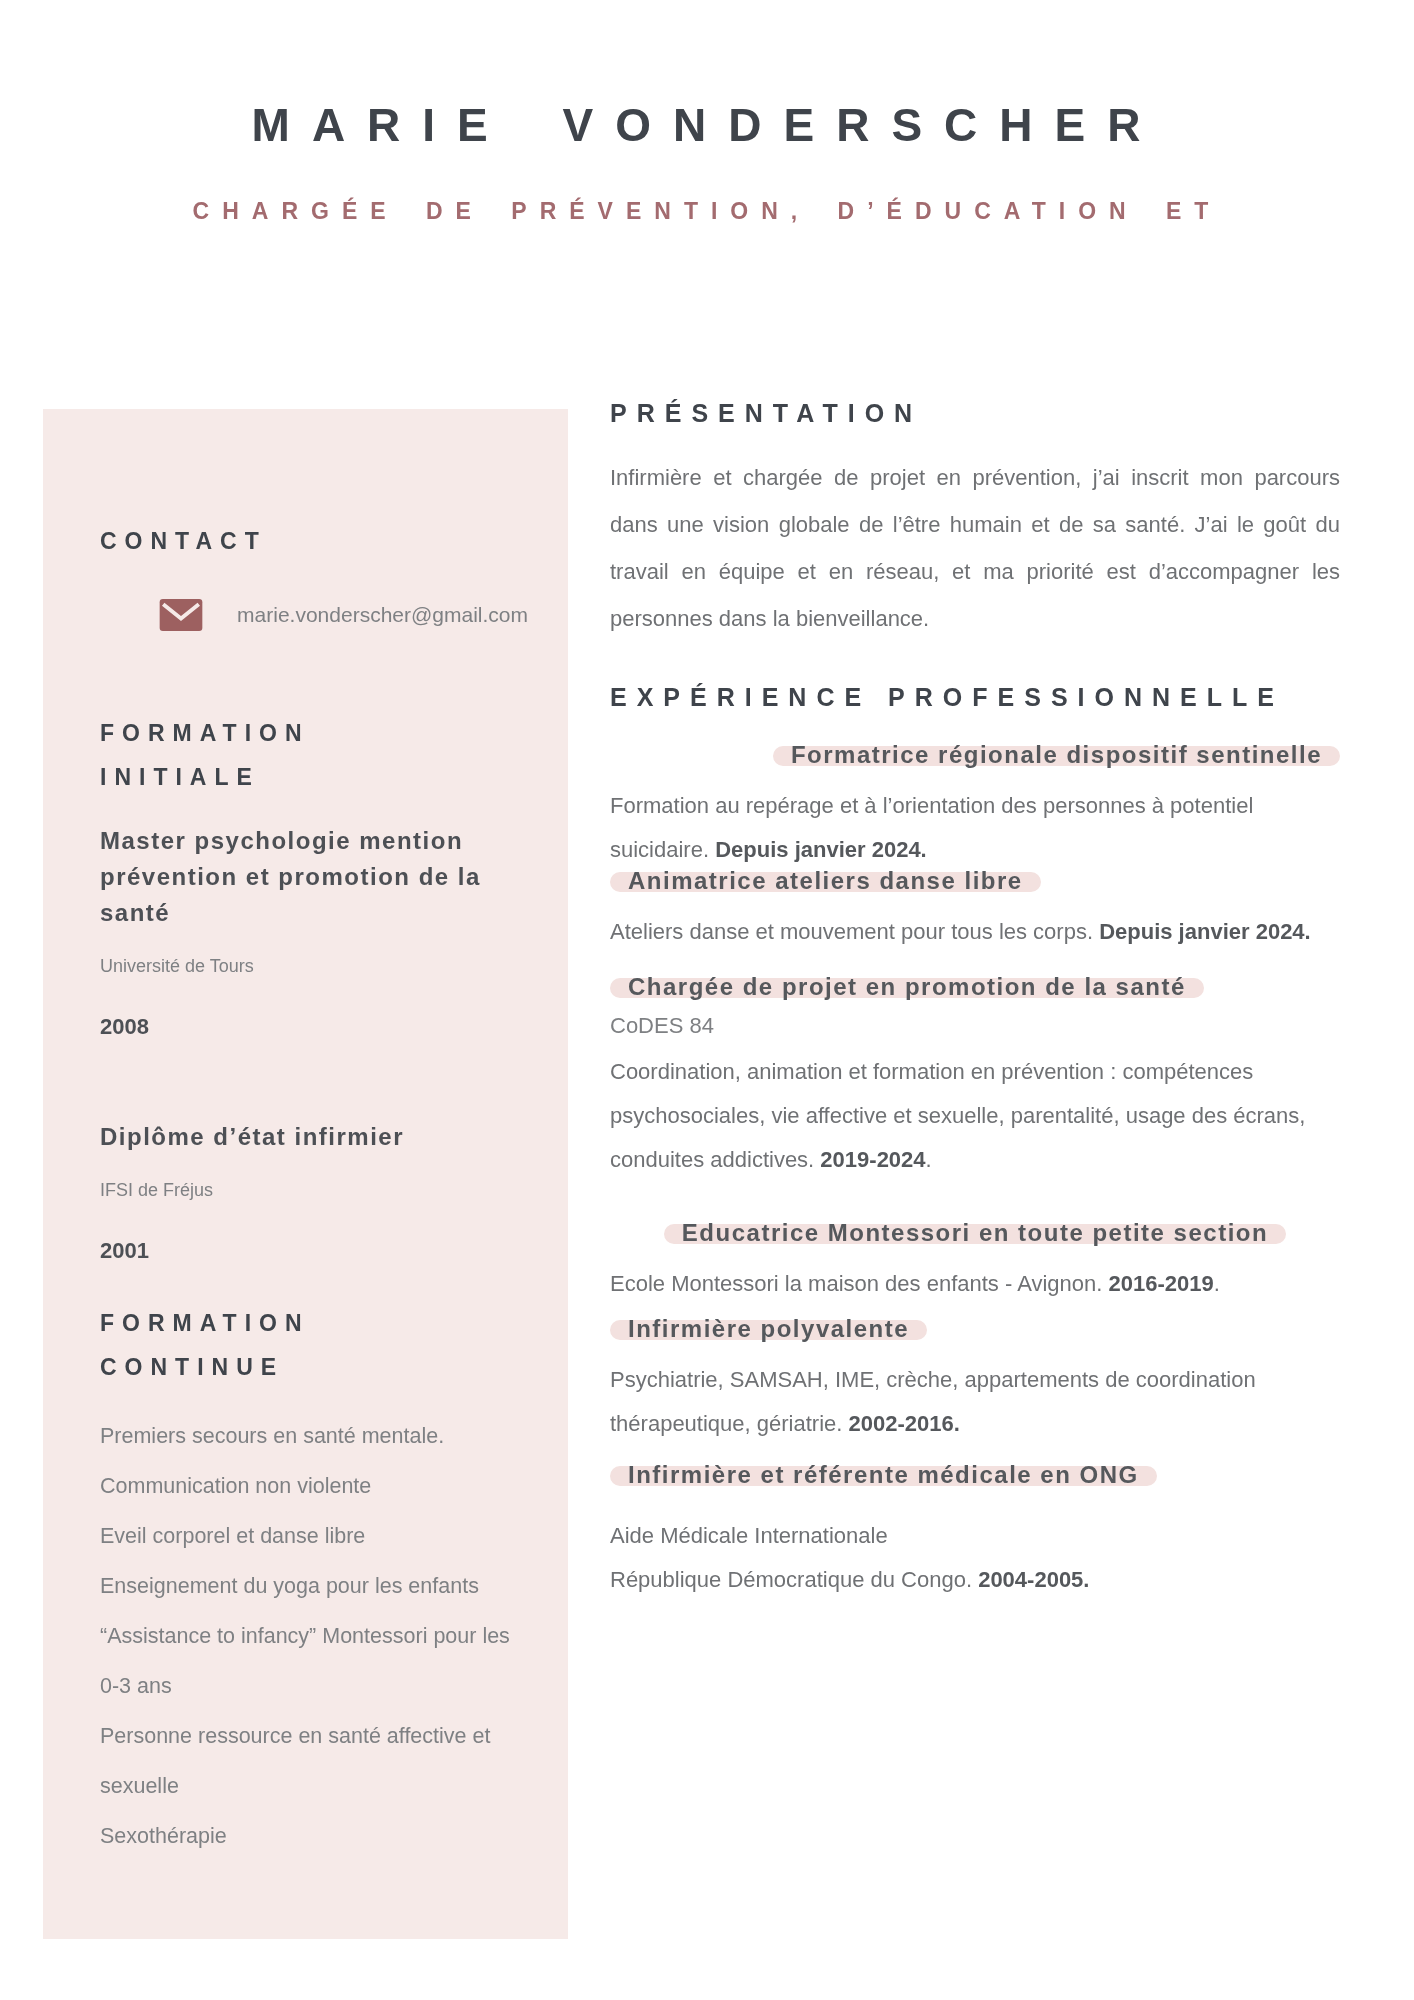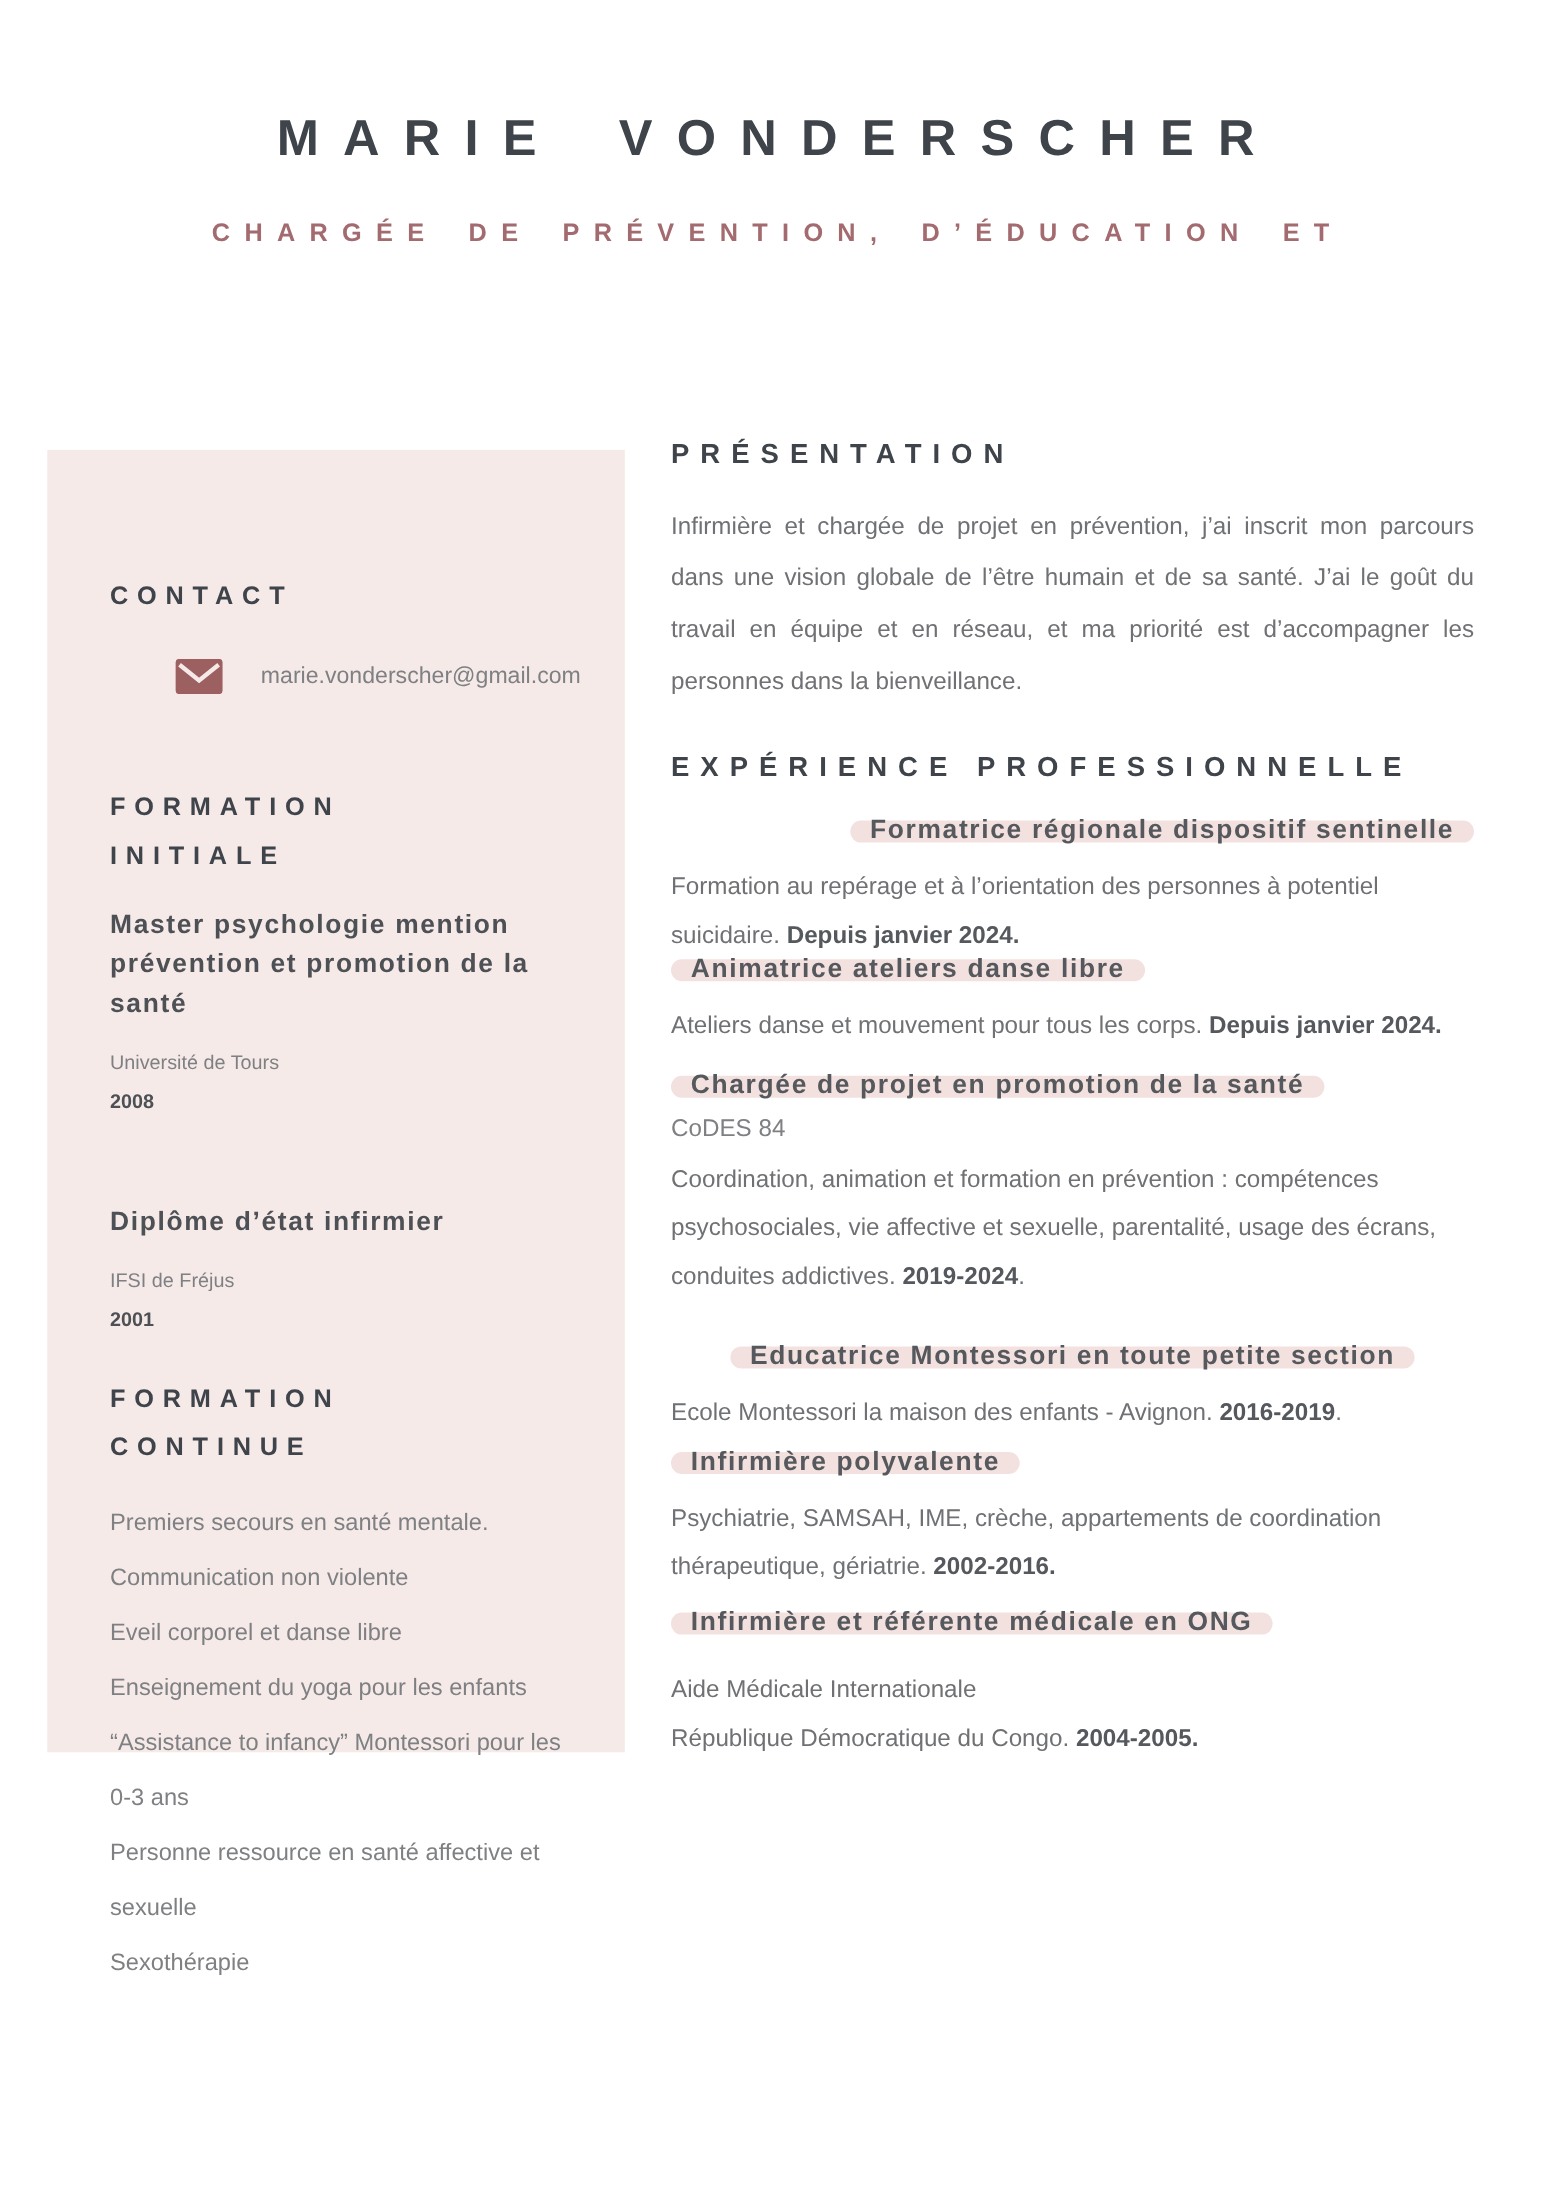--- a/index.html
+++ b/index.html
@@ -18,33 +18,33 @@
   body{font-family:"Liberation Sans", sans-serif;position:relative;}
 
   
   .header{position:absolute;top:0;left:0;width:1414px;text-align:center;}
   .name{margin-top:98px;font-size:46px;font-weight:bold;color:var(--title-dark);
         letter-spacing:22px;word-spacing:18px;}
   .subtitle{margin-top:38px;font-size:23px;font-weight:bold;color:var(--mauve);
         letter-spacing:13px;word-spacing:8px;line-height:42px;}
 
   
-  .sidebar{position:absolute;left:43px;top:409px;width:525px;height:1184px;
+  .sidebar{position:absolute;left:43px;top:409px;width:525px;height:1530px;
         background:var(--sidebar-bg);padding:110px 40px 0 57px;}
   .side-h{font-size:23px;font-weight:bold;color:var(--title-dark);
         letter-spacing:8px;line-height:44px;}
   .email-row{margin-top:36px;display:flex;align-items:center;justify-content:flex-end;}
   .mail-icon{width:44px;height:32px;color:var(--envelope);flex:0 0 auto;}
   .mail-icon svg{display:block;}
   .email{margin-left:34px;font-size:21px;color:var(--gray-text);}
   .h-fi{margin-top:80px;}
   .edu-title{margin-top:24px;font-size:24px;font-weight:bold;color:var(--side-bold);
         line-height:36px;letter-spacing:1.5px;}
   .edu-inst{margin-top:20px;font-size:18px;color:var(--gray-text);line-height:30px;}
-  .edu-year{margin-top:6px;font-size:18px;font-weight:bold;color:var(--side-bold);line-height:28px;}
+  .edu-year{margin-top:32px;font-size:22px;font-weight:bold;color:var(--side-bold);line-height:28px;}
   .edu-title.second{margin-top:78px;}
   .h-fc{margin-top:36px;}
   .fc-list{margin-top:22px;}
   .fc-item{font-size:21.5px;color:var(--gray-text);line-height:50px;}
 
   
   .main{position:absolute;left:610px;top:398px;width:730px;}
   .main-h{font-size:25px;font-weight:bold;color:var(--title-dark);
         letter-spacing:10px;line-height:30px;}
   .presentation{margin-top:26px;font-size:22px;color:var(--desc-gray);

